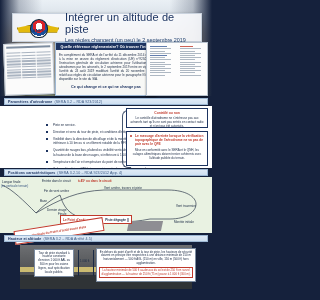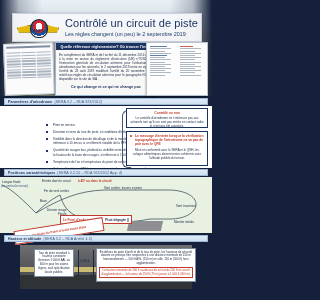--- a/index.html
+++ b/index.html
@@ -208,21 +208,21 @@
   <div class="bg-vignette"></div>
 
   <div class="title-banner">
     <div class="logo">
       <div class="wing-l"></div>
       <div class="wing-r"></div>
       <div class="shield"></div>
       <div class="anpi">ANPI</div>
     </div>
     <div class="title-txt">
-      <div class="title-main">Contrôlé un circuit de piste</div>
+      <div class="title-main">Intégrer un altitude de piste</div>
       <div class="title-sub">Les règles changent (un peu) le 2 septembre 2019</div>
     </div>
   </div>
 
   <div class="block1">
 
     <div class="doc-left">
       <div class="hd"></div>
       <div class="tbl">
         <div class="r">

